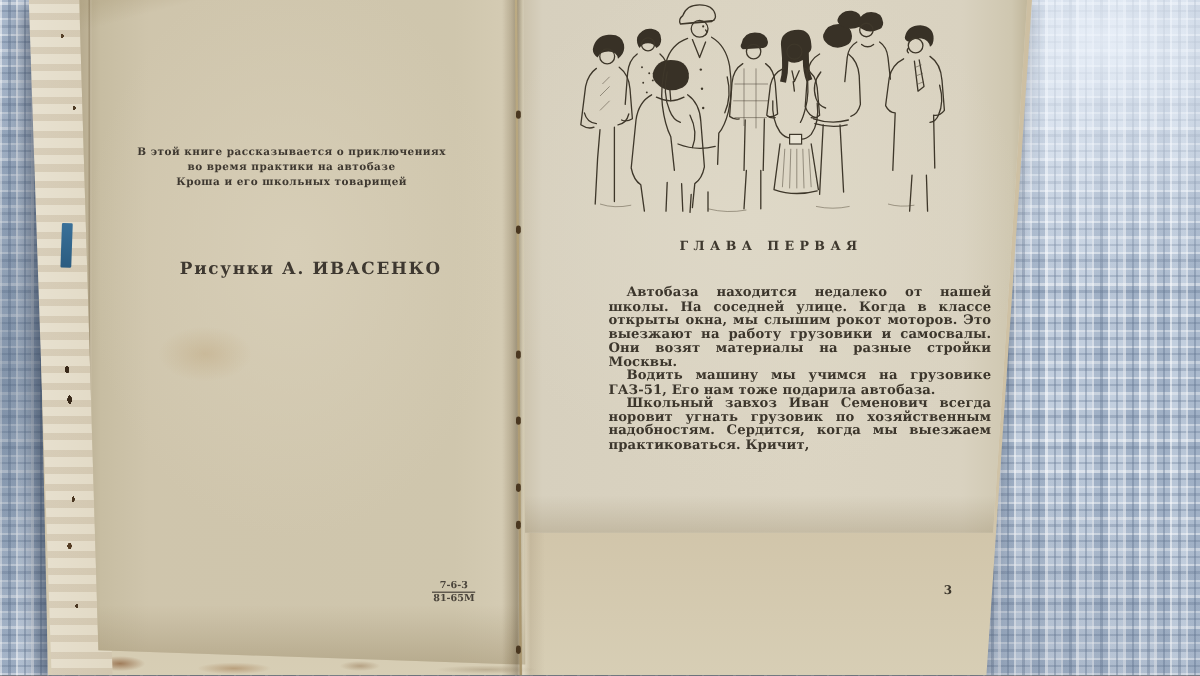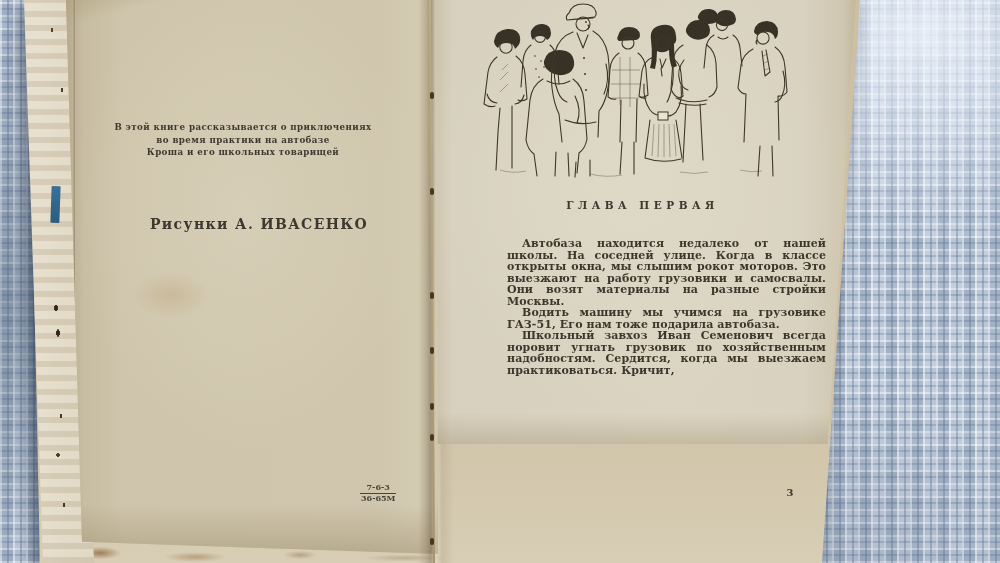--- a/index.html
+++ b/index.html
@@ -122,21 +122,21 @@
       <div class="annotation">
         <div>В этой книге рассказывается о приключениях</div>
         <div>во время практики на автобазе</div>
         <div>Кроша и его школьных товарищей</div>
       </div>
 
       <div class="credit">Рисунки А. ИВАСЕНКО</div>
 
       <div class="imprint">
         <span class="top">7-6-3</span>
-        <span class="bottom">36-65М</span>
+        <span class="bottom">81-65М</span>
       </div>
     </div>
 
     <div class="gutter">
       <div class="fold-line"></div>
       <span class="stitch" style="top:92px"></span>
       <span class="stitch" style="top:188px"></span>
       <span class="stitch" style="top:292px"></span>
       <span class="stitch" style="top:347px"></span>
       <span class="stitch" style="top:403px"></span>

